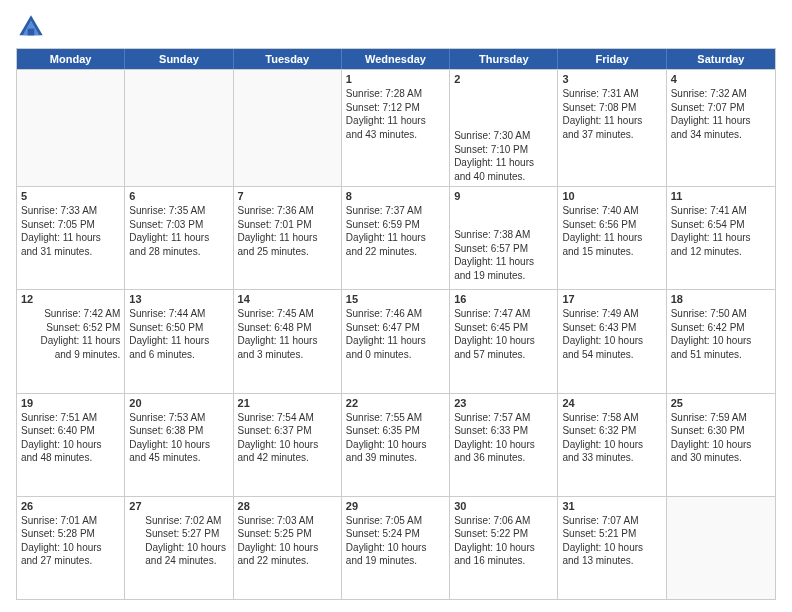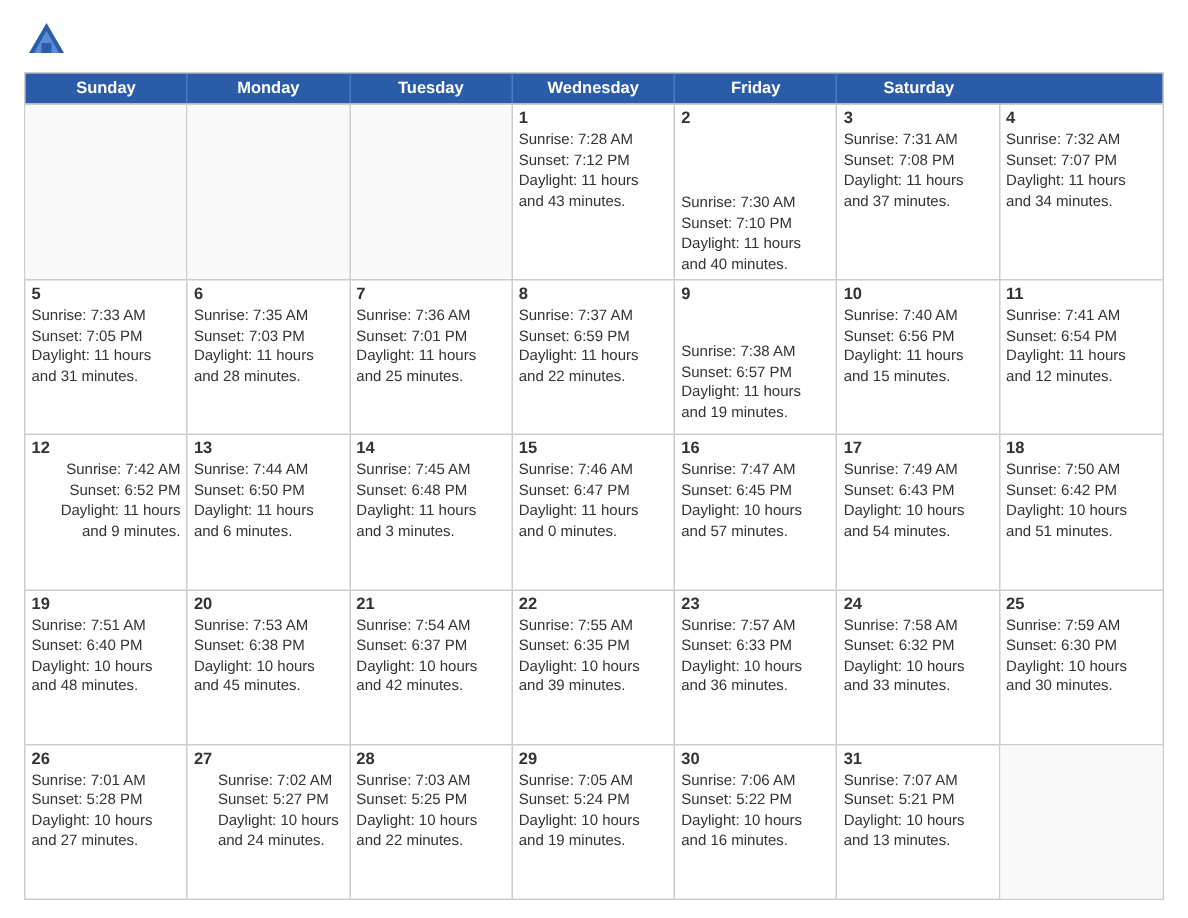--- a/index.html
+++ b/index.html
@@ -124,24 +124,25 @@
       </div>
     </div>
     <div class="title-block">
       <div class="month-title"></div>
       <div class="subtitle"></div>
     </div>
   </div>
 
   <div class="calendar">
     <div class="cal-header-row">
-    <div class="cal-header-cell">Sunday</div>
-        <div class="cal-header-cell">Monday</div>
+    <div class="cal-header-cell">Monday</div>
+        <div class="cal-header-cell">Sunday</div>
         <div class="cal-header-cell">Tuesday</div>
         <div class="cal-header-cell">Wednesday</div>
+        <div class="cal-header-cell">Thursday</div>
         <div class="cal-header-cell">Friday</div>
         <div class="cal-header-cell">Saturday</div>
       </div>
     <div class="cal-body">
     <div class="cal-row">
           <div class="cal-cell empty"></div>
           <div class="cal-cell empty"></div>
           <div class="cal-cell empty"></div>
           <div class="cal-cell">
             <span class="day-number">1</span>

